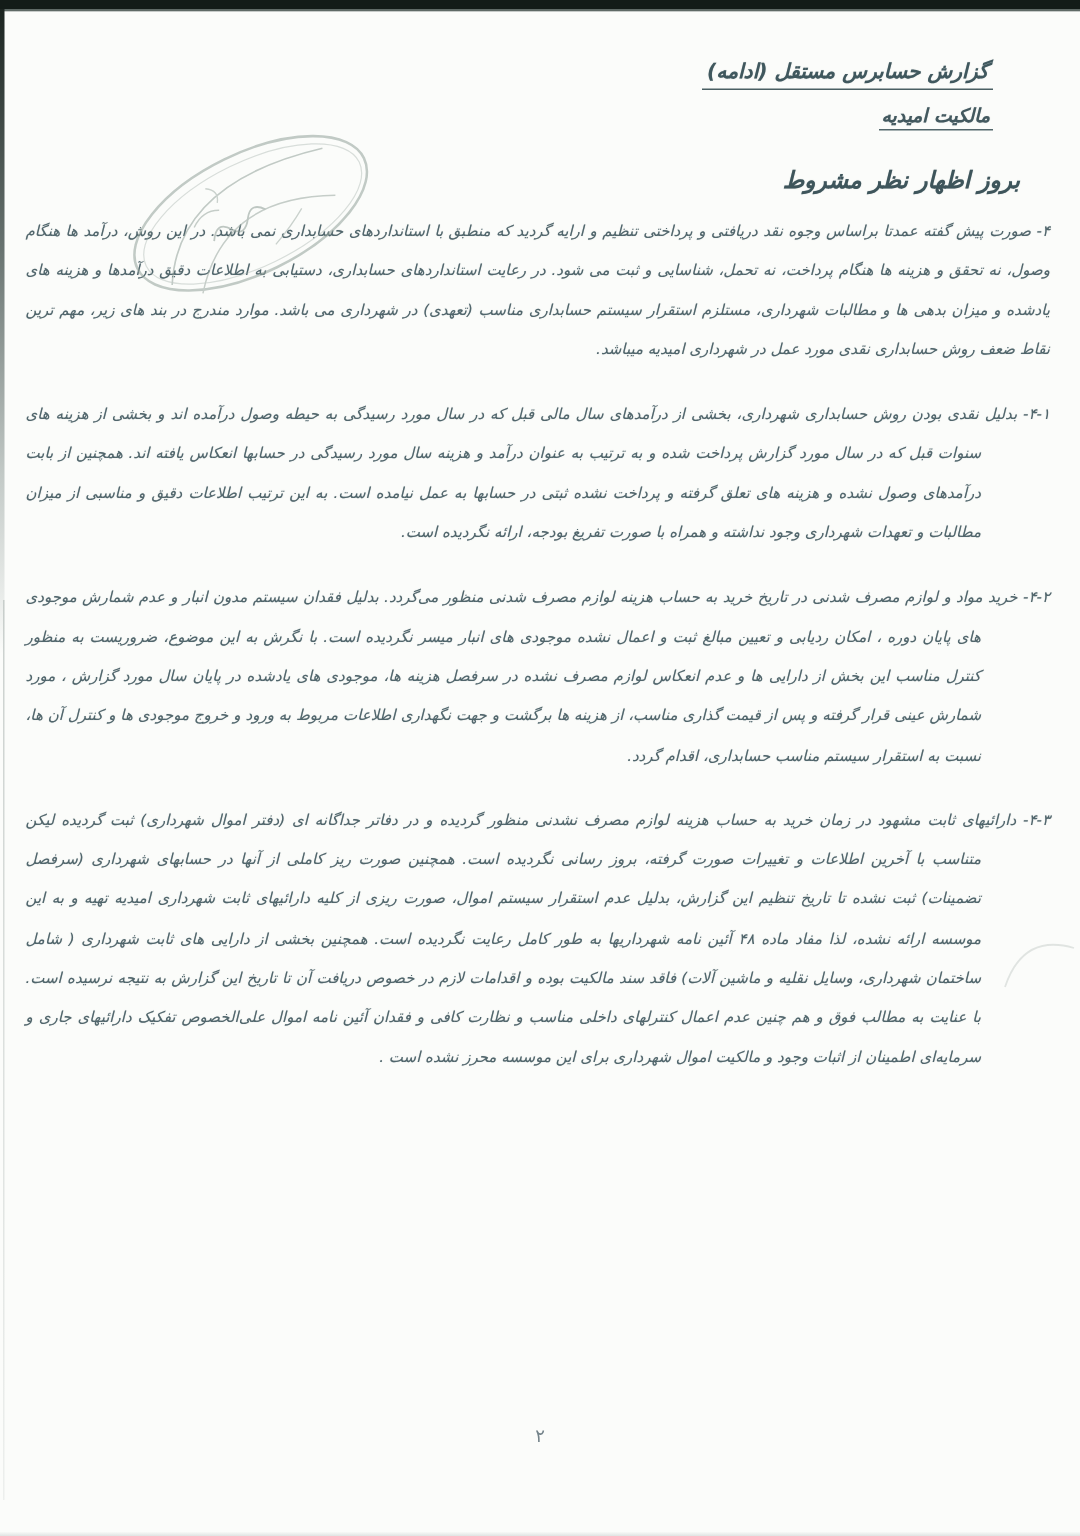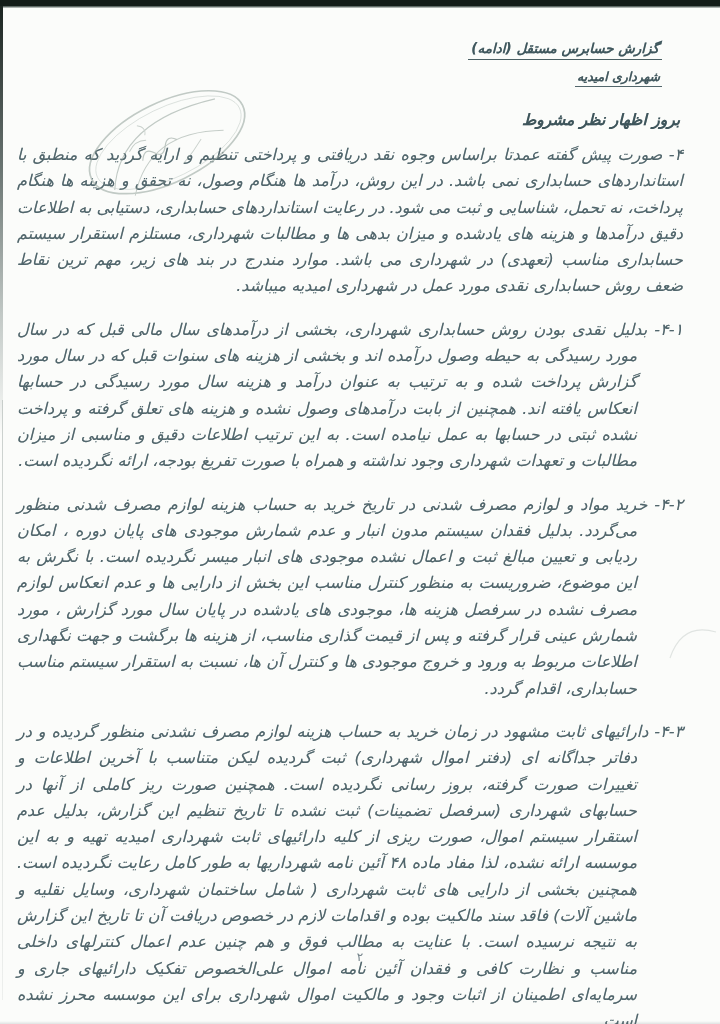--- a/index.html
+++ b/index.html
@@ -34,22 +34,22 @@
     font-weight:bold;font-size:12.5px;color:#43595f;
     width:fit-content;margin:9px 38px 0 auto;
     border-bottom:1.2px solid #52666b;padding:0 2px 2px 2px;
   }
   .section-heading{
     font-weight:bold;font-size:15.5px;color:#3e555b;
     width:fit-content;margin:24px 20px 0 auto;
     letter-spacing:.2px;
   }
   .para{
-    font-size:16px;line-height:26.3px;text-align:justify;
-    margin:17px 17px 0 0;
+    font-size:10px;line-height:26.3px;text-align:justify;
+    margin:17px 0 0 0;
   }
   .para.first{margin-top:13px;}
   .para.hang{padding-right:46px;text-indent:-46px;}
   .marker{font-weight:500;white-space:nowrap;}
   .page-num{
     position:absolute;top:950px;left:0;width:720px;text-align:center;
     font-size:12px;color:#74838a;direction:rtl;
   }
   .stamp{
     position:absolute;left:78px;top:84px;width:180px;height:120px;
@@ -78,21 +78,21 @@
     <path d="M70,30 q8,5 3,12" fill="none" stroke="#a3b0a9" stroke-width="0.9"></path>
   </svg>
 
   <svg class="arc-artifact" viewBox="0 0 52 50">
     <path d="M2,38 Q14,2 48,12" fill="none" stroke="#c6cdca" stroke-width="1.2"></path>
   </svg>
 
   <div class="content">
 
     <div class="hdr">گزارش حسابرس مستقل (ادامه)</div>
-    <div class="hdr2">شهرداری امیدیه</div>
+    <div class="hdr2">مالکیت امیدیه</div>
 
     <div class="section-heading">بروز اظهار نظر مشروط</div>
 
     <p class="para first"><span class="marker">۴-</span> <span>صورت پیش گفته عمدتا براساس وجوه نقد دریافتی و پرداختی تنظیم و ارایه گردید که منطبق با استانداردهای حسابداری نمی باشد. در این روش، درآمد ها هنگام وصول، نه تحقق و هزینه ها هنگام پرداخت، نه تحمل، شناسایی و ثبت می شود. در رعایت استانداردهای حسابداری، دستیابی به اطلاعات دقیق درآمدها و هزینه های یادشده و میزان بدهی ها و مطالبات شهرداری، مستلزم استقرار سیستم حسابداری مناسب (تعهدی) در شهرداری می باشد. موارد مندرج در بند های زیر، مهم ترین نقاط ضعف روش حسابداری نقدی مورد عمل در شهرداری امیدیه میباشد.</span></p>
 
     <p class="para hang"><span class="marker">۴-۱-</span> <span>بدلیل نقدی بودن روش حسابداری شهرداری، بخشی از درآمدهای سال مالی قبل که در سال مورد رسیدگی به حیطه وصول درآمده اند و بخشی از هزینه های سنوات قبل که در سال مورد گزارش پرداخت شده و به ترتیب به عنوان درآمد و هزینه سال مورد رسیدگی در حسابها انعکاس یافته اند. همچنین از بابت درآمدهای وصول نشده و هزینه های تعلق گرفته و پرداخت نشده ثبتی در حسابها به عمل نیامده است. به این ترتیب اطلاعات دقیق و مناسبی از میزان مطالبات و تعهدات شهرداری وجود نداشته و همراه با صورت تفریغ بودجه، ارائه نگردیده است.</span></p>
 
     <p class="para hang"><span class="marker">۴-۲-</span> <span>خرید مواد و لوازم مصرف شدنی در تاریخ خرید به حساب هزینه لوازم مصرف شدنی منظور می‌گردد. بدلیل فقدان سیستم مدون انبار و عدم شمارش موجودی های پایان دوره ، امکان ردیابی و تعیین مبالغ ثبت و اعمال نشده موجودی های انبار میسر نگردیده است. با نگرش به این موضوع، ضروریست به منظور کنترل مناسب این بخش از دارایی ها و عدم انعکاس لوازم مصرف نشده در سرفصل هزینه ها، موجودی های یادشده در پایان سال مورد گزارش ، مورد شمارش عینی قرار گرفته و پس از قیمت گذاری مناسب، از هزینه ها برگشت و جهت نگهداری اطلاعات مربوط به ورود و خروج موجودی ها  و کنترل آن ها، نسبت به استقرار سیستم مناسب حسابداری، اقدام گردد.</span></p>
 
     <p class="para hang"><span class="marker">۴-۳-</span> <span>دارائیهای ثابت مشهود در زمان خرید به حساب هزینه لوازم مصرف نشدنی منظور گردیده و در دفاتر جداگانه ای (دفتر اموال شهرداری) ثبت گردیده لیکن متناسب با آخرین اطلاعات و تغییرات صورت گرفته، بروز رسانی نگردیده است. همچنین صورت ریز کاملی از آنها در حسابهای شهرداری (سرفصل تضمینات) ثبت نشده تا تاریخ تنظیم این گزارش، بدلیل عدم استقرار سیستم اموال، صورت ریزی از کلیه دارائیهای ثابت شهرداری امیدیه تهیه و به این موسسه ارائه نشده، لذا مفاد ماده ۴۸ آئین نامه شهرداریها به طور کامل رعایت نگردیده است. همچنین بخشی از دارایی های ثابت شهرداری ( شامل ساختمان شهرداری، وسایل نقلیه و ماشین آلات) فاقد سند مالکیت بوده و اقدامات لازم در خصوص دریافت آن تا تاریخ این گزارش به نتیجه نرسیده است. با عنایت به مطالب فوق و هم چنین عدم اعمال کنترلهای داخلی مناسب و نظارت کافی و فقدان آئین نامه اموال علی‌الخصوص تفکیک دارائیهای جاری و سرمایه‌ای اطمینان از اثبات وجود و مالکیت اموال شهرداری برای این موسسه محرز نشده است .</span></p>

